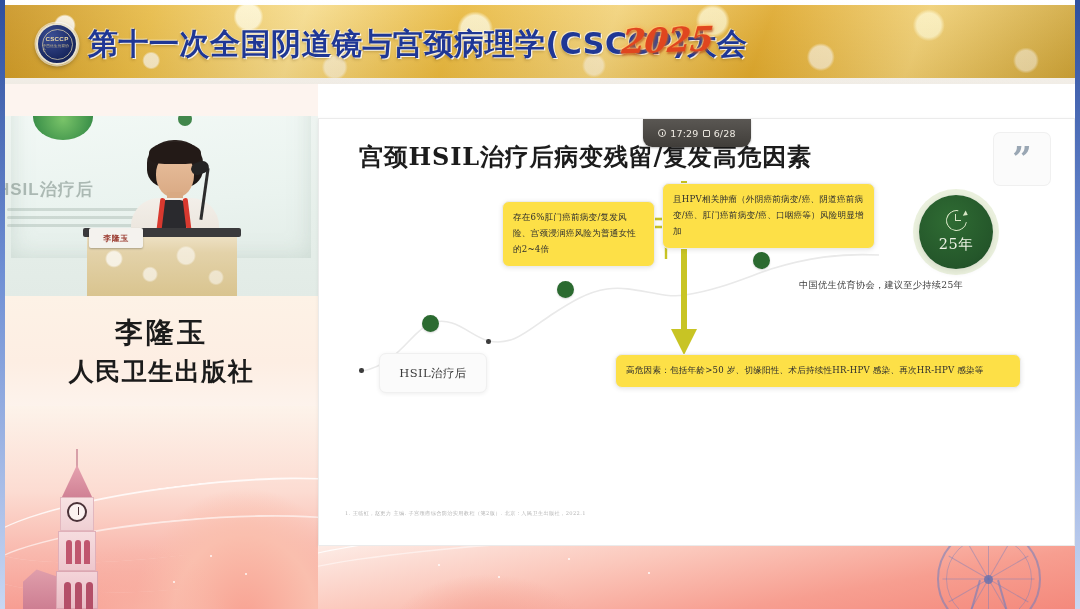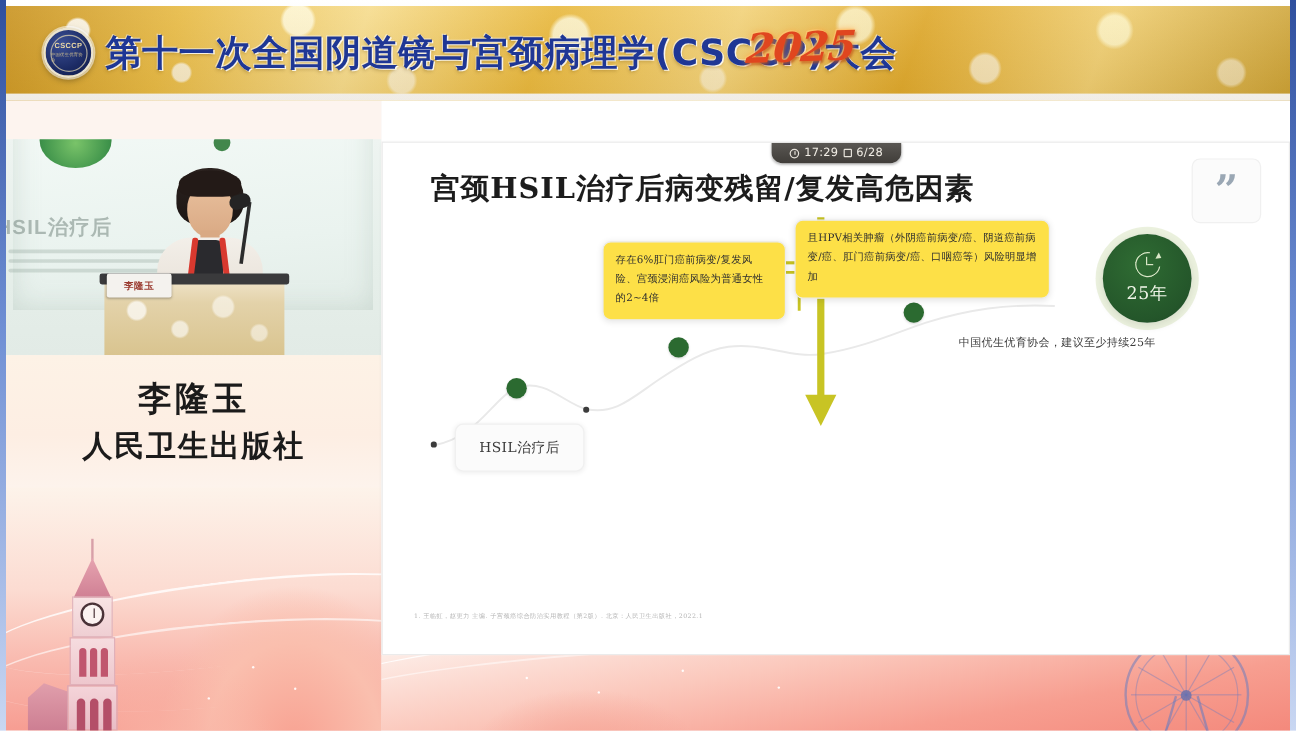--- a/index.html
+++ b/index.html
@@ -327,21 +327,21 @@
   
   #slide-shell{
     position:absolute; left:318px; top:118px; width:757px; height:428px;
     background:#ffffff;
     border:1px solid #ebebeb;
     overflow:hidden;
     box-shadow:0 1px 4px rgba(0,0,0,.06);
   }
 
   #time-badge{
-    position:absolute; left:324px; top:0; width:108px; height:17px;
+    position:absolute; left:324px; top:0; width:108px; height:28px;
     background:linear-gradient(180deg,#5a5753,#403d39);
     border-radius:0 0 9px 9px;
     display:flex; align-items:center; justify-content:center; gap:4px;
     z-index:6;
     box-shadow:0 1px 2px rgba(0,0,0,.25);
   }
   #time-badge .tb-clock{
     width:8px;height:8px;border-radius:50%;
     border:1px solid #e6e2da; position:relative;
   }
@@ -647,20 +647,21 @@
     <div class="node-small" style="left:167px; top:220px;"></div>
     <div class="node-big" style="left:238px; top:162px;"></div>
     <div class="node-big" style="left:434px; top:133px;"></div>
 
     <div id="label-hsil">HSIL治疗后</div>
 
     <div class="callout" id="callout-residual">存在6%肛门癌前病变/复发风险、宫颈浸润癌风险为普通女性的2~4倍</div>
 
     <div class="callout" id="callout-hpv">且HPV相关肿瘤（外阴癌前病变/癌、阴道癌前病变/癌、肛门癌前病变/癌、口咽癌等）风险明显增加</div>
 
+    <div class="callout" id="callout-risk">高危因素：包括年龄&gt;50 岁、切缘阳性、术后持续性HR-HPV 感染、再次HR-HPV 感染等</div>
 
     <div id="followup-note">中国优生优育协会，建议至少持续25年</div>
 
     <div id="year-circle">
       <div class="yc-icon">
         <span class="ring"></span>
           <span class="hand-v"></span>
           <span class="hand-h"></span>
           <span class="arrow"></span>
       </div>

